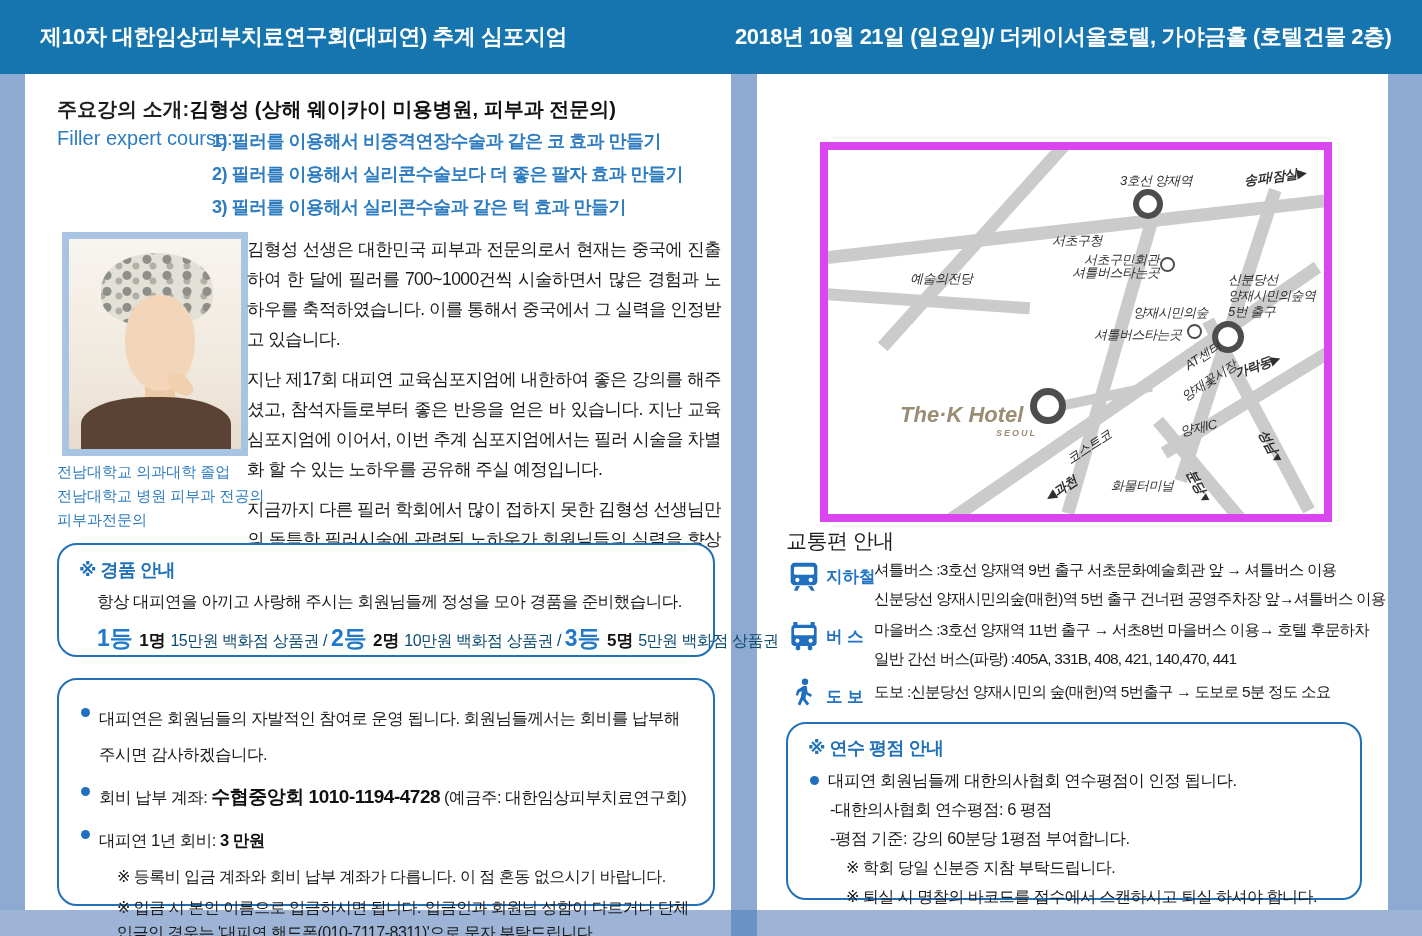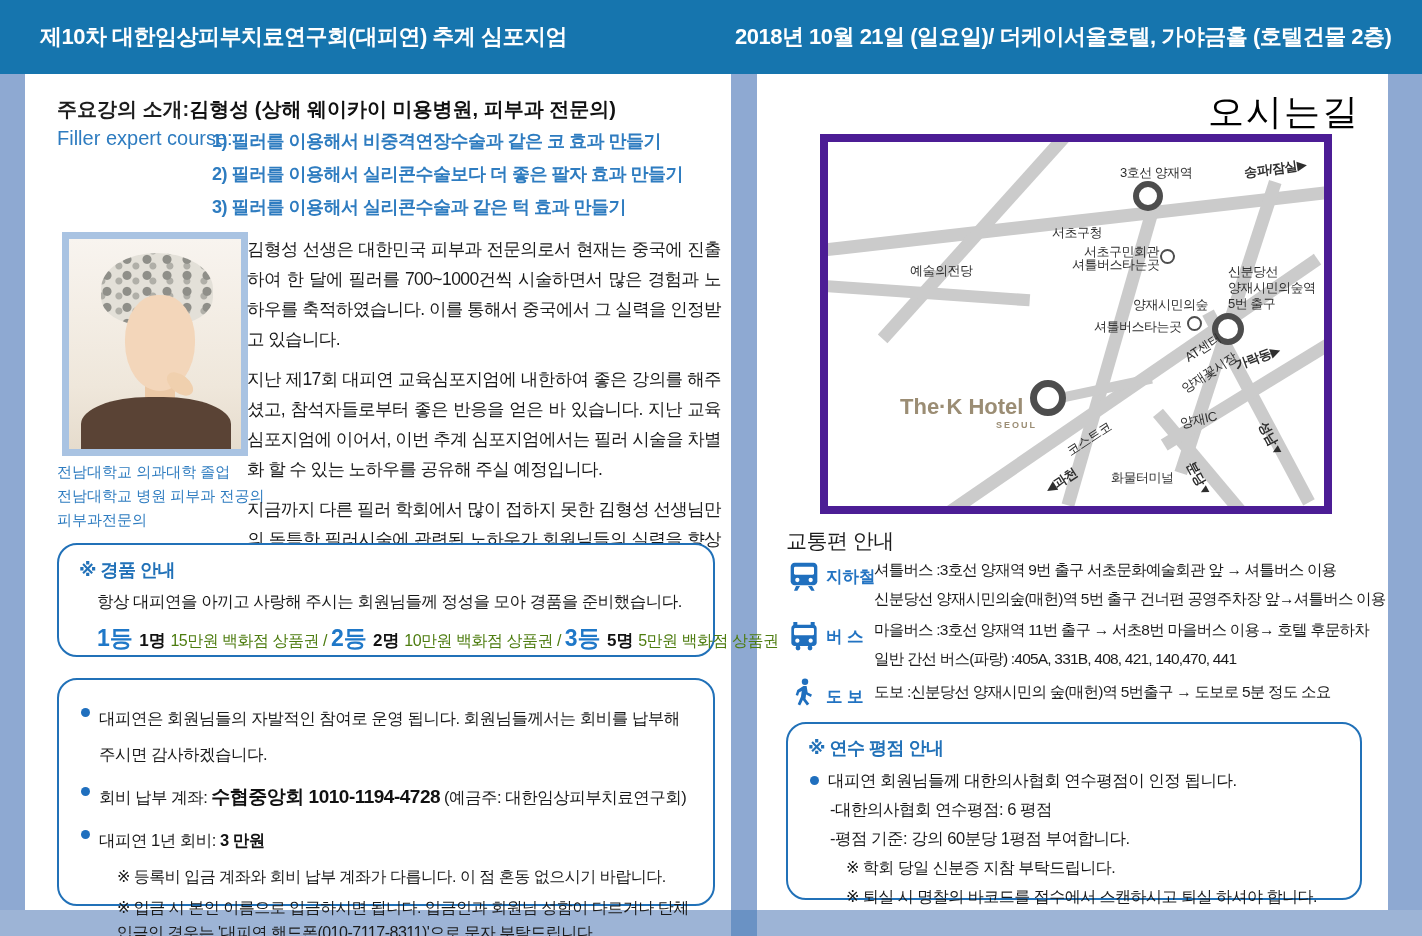--- a/index.html
+++ b/index.html
@@ -53,38 +53,38 @@
            text-align:justify; margin-bottom:10px; }
 
   
   .box { position:absolute; border:2px solid #2171b8; border-radius:20px; background:#ffffff; }
   .box-title { font-size:18px; font-weight:bold; color:#2171b8; letter-spacing:-0.5px; }
   .gift-box { left:57px; top:543px; width:658px; height:114px; padding:13px 20px; }
   .gift-desc { font-size:16.5px; color:#1a1a1a; margin:9px 0 10px 18px; letter-spacing:-0.5px; }
   .prize-line { margin-left:18px; white-space:nowrap; }
   .prize-rank { font-size:23px; font-weight:bold; color:#1f78c8; }
   .prize-count { font-size:17px; font-weight:bold; color:#111; }
-  .prize-text { font-size:16px; color:#4d7c0f; letter-spacing:-0.5px;margin-top:8px; }
+  .prize-text { font-size:16px; color:#0c4a6e; letter-spacing:-0.5px;margin-top:8px; }
 
   .fee-box { left:57px; top:678px; width:658px; height:228px; padding:13px 20px; }
   .fee-row { position:relative; padding-left:20px; margin-top:7px; font-size:16.5px; color:#1a1a1a;
              letter-spacing:-0.5px; line-height:36px; }
   .fee-row .dot { position:absolute; left:2px; top:8px; width:9px; height:9px; border-radius:50%;
                   background:#1f6fbe; }
   .fee-account { font-size:19px; font-weight:bold; color:#111; }
   .fee-strong { font-weight:bold; color:#111; }
   .fee-note { margin:6px 0 0 38px; font-size:16px; color:#1a1a1a; letter-spacing:-0.5px; line-height:25px; }
   .fee-note.wrap { width:580px; }
 
   
   .dir-title { position:absolute; top:88px; right:62px; font-size:36px; color:#000;
                letter-spacing:2px; white-space:nowrap; }
 
-  .map { position:absolute; left:820px; top:134px; width:512px; height:380px;
-         border:8px solid #4c1d95; background:#ffffff; overflow:hidden; }
+  .map { position:absolute; left:820px; top:142px; width:512px; height:380px;
+         border:8px solid #d946ef; background:#ffffff; overflow:hidden;font-style:italic; }
   .road { position:absolute; height:13px; background:#cbcbcb; }
   .ring { position:absolute; border-radius:50%; background:#ffffff; border:6px solid #4d4d4d; }
   .ring.small { border-width:2.5px; }
   .ml { position:absolute; font-size:13px; color:#2e2e2e; white-space:nowrap; letter-spacing:-0.5px; }
   .ml.bold { font-weight:bold; }
   .ml.pre { white-space:pre-line; line-height:16px; }
   .hotel-name { position:absolute; left:72px; top:252px; font-size:22px; font-weight:bold;
                 color:#9b8d74; letter-spacing:0px; white-space:nowrap; }
   .hotel-sub { position:absolute; left:168px; top:278px; font-size:9px; font-weight:bold;
                color:#9b8d74; letter-spacing:2px; }
@@ -168,21 +168,20 @@
       <span>회비 납부 계좌: </span><span class="fee-account">수협중앙회 1010-1194-4728</span><span> (예금주: 대한임상피부치료연구회)</span>
     </div>
     <div class="fee-row">
       <span class="dot"></span>
       <span>대피연 1년 회비: </span><span class="fee-strong">3 만원</span>
     </div>
     <div class="fee-note">※ 등록비 입금 계좌와 회비 납부 계좌가 다릅니다. 이 점 혼동 없으시기 바랍니다.</div>
     <div class="fee-note wrap">※ 입금 시 본인 이름으로 입금하시면 됩니다. 입금인과 회원님 성함이 다르거나 단체 입금인 경우는 '대피연 핸드폰(010-7117-8311)'으로 문자 부탁드립니다.</div>
   </div>
 
-  <div class="dir-title">오시는길</div>
 
   <div class="map">
 
     <div class="road" style="left:-10px; top:72px;  width:530px; transform:rotate(-6.5deg);"></div>
     <div class="road" style="left:5px;   top:79px;  width:300px; transform:rotate(-48deg);"></div>
     <div class="road" style="left:124px; top:203px; width:320px; transform:rotate(-74deg);"></div>
     <div class="road" style="left:247px; top:179px; width:306px; transform:rotate(-72deg);"></div>
     <div class="road" style="left:70px;  top:241px; width:460px; transform:rotate(-34.5deg);"></div>
     <div class="road" style="left:305px; top:318px; width:140px; transform:rotate(50deg);"></div>
     <div class="road" style="left:323px; top:259px; width:215px; transform:rotate(62deg);"></div>

